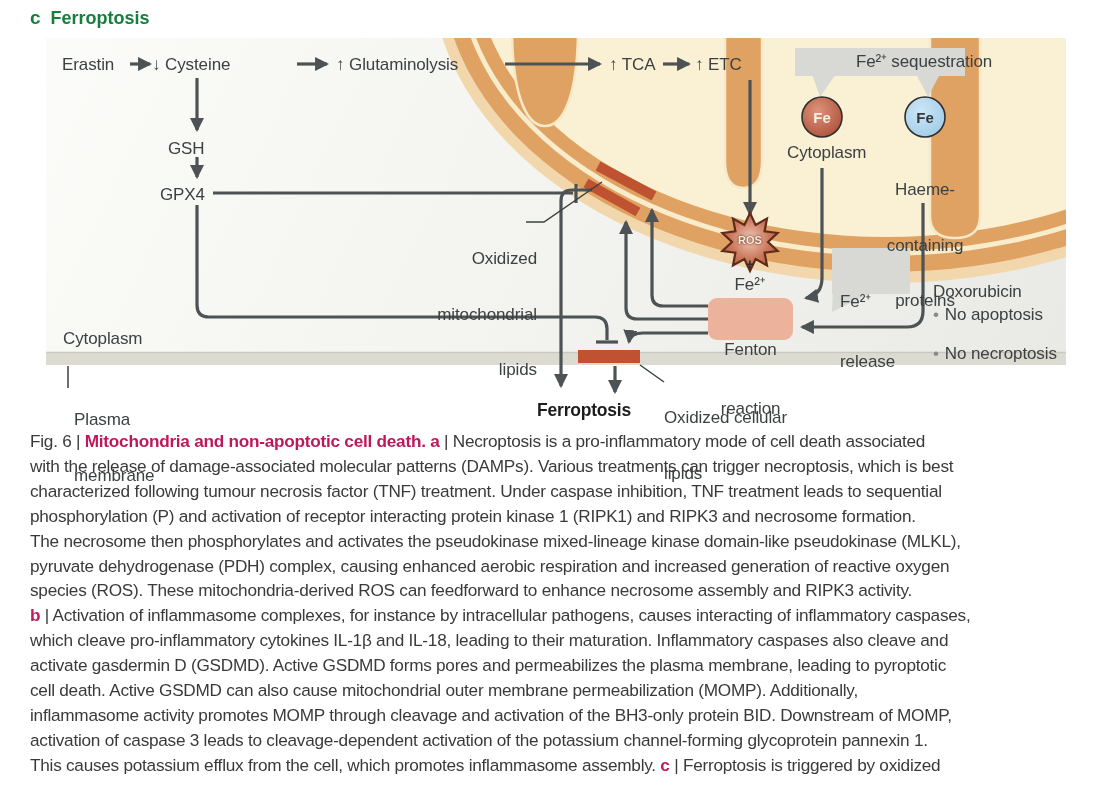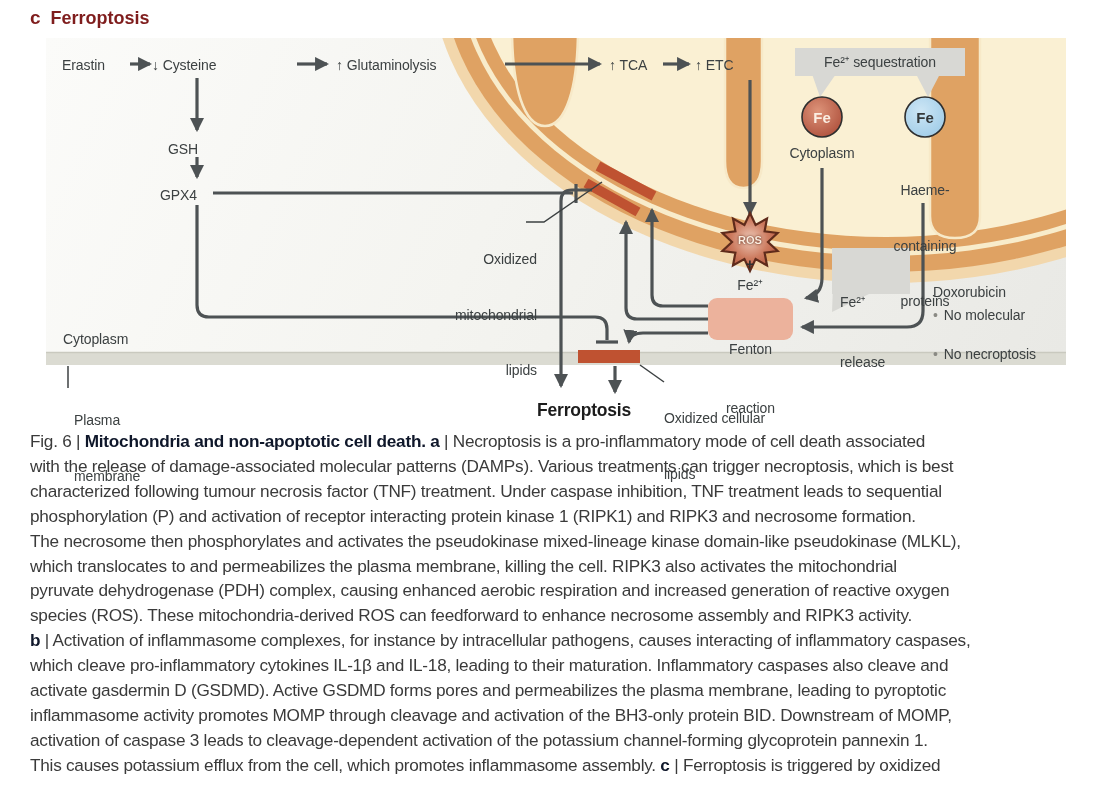--- a/index.html
+++ b/index.html
@@ -2,33 +2,33 @@
 <html><head>
 <meta charset="utf-8">
 <style>
   html,body{margin:0;padding:0;background:#ffffff;}
   body{width:1112px;height:805px;position:relative;overflow:hidden;
        font-family:"Liberation Sans", sans-serif;color:#3c4142;}
   .abs{position:absolute;}
   #panel-bg{left:46px;top:38px;width:1020px;height:314px;
     background:linear-gradient(115deg,#fbfbf9 0%,#f4f4f0 45%,#e9e9e5 100%);}
   #diagram-svg{left:46px;top:38px;width:1020px;height:382px;pointer-events:none;}
-  .dlabel{font-size:14px;letter-spacing:-0.1px;line-height:18.5px;white-space:pre;}
-  .panel-title{left:30px;top:7px;font-size:18px;font-weight:bold;color:#7f1d1d;}
+  .dlabel{font-size:17px;letter-spacing:-0.1px;line-height:18.5px;white-space:pre;}
+  .panel-title{left:30px;top:7px;font-size:18px;font-weight:bold;color:#15803d;}
   .panel-title .clabel{font-size:19px;margin-right:10px;}
   .right{text-align:right;}
   .center{text-align:center;}
   #ros-label{color:#fcefe2;font-weight:bold;font-size:11px;text-shadow:0 0 3px #6d2f1c,0 0 1px #6d2f1c;}
   #plus-label{font-weight:bold;font-size:15px;color:#2e2e2e;}
   #ferroptosis-label{font-weight:bold;font-size:17.5px;color:#1c1c1c;letter-spacing:-0.2px;}
   .bullet-dot{color:#8a8a84;margin-right:6px;}
   #caption{left:30px;top:429px;width:1064px;font-size:17.2px;line-height:24.9px;
            color:#3a3a3a;letter-spacing:-0.25px;}
   #caption .cap-line{white-space:nowrap;}
-  #caption .seg-b{font-weight:bold;color:#0f172a;}
+  #caption .seg-b{font-weight:bold;color:#be185d;}
 </style>
 </head>
 <body>
 
 <div class="abs panel-title">
   <span class="clabel">c</span><span>Ferroptosis</span>
 </div>
 
 <div id="panel-bg" class="abs"></div>
 
@@ -141,56 +141,56 @@
 
 <div id="ros-label" class="abs center" style="left:720px;top:234px;width:60px;">ROS</div>
 <div id="plus-label" class="abs center" style="left:730px;top:255px;width:40px;">+</div>
 <div class="abs dlabel center" style="left:720px;top:276px;width:60px;">Fe²⁺</div>
 
 <div class="abs dlabel center" style="left:708px;top:301px;width:85px;line-height:19.5px;">
   <div>Fenton</div>
   <div>reaction</div>
 </div>
 
-<div class="abs dlabel center" style="left:795px;top:53px;width:170px;">Fe²⁺ sequestration</div>
+<div class="abs dlabel center" style="left:795px;top:53px;width:170px;padding-left:44px;">Fe²⁺ sequestration</div>
 <div class="abs dlabel center" style="left:787px;top:144px;width:70px;">Cytoplasm</div>
 <div class="abs dlabel center" style="left:875px;top:144px;width:100px;">
   <div>Haeme-</div>
   <div>containing</div>
   <div>proteins</div>
 </div>
 <div class="abs dlabel" style="left:840px;top:252px;line-height:20px;">
   <div>Fe²⁺</div>
   <div>release</div>
 </div>
 
 <div class="abs dlabel" style="left:933px;top:283px;">Doxorubicin</div>
-<div class="abs dlabel" style="left:933px;top:306px;"><span class="bullet-dot">•</span><span>No molecular</span></div>
+<div class="abs dlabel" style="left:933px;top:306px;"><span class="bullet-dot">•</span><span>No apoptosis</span></div>
 <div class="abs dlabel" style="left:933px;top:329px;margin-top:16px;"><span class="bullet-dot">•</span><span>No necroptosis</span></div>
 
 <div class="abs dlabel" style="left:664px;top:372px;">
   <div>Oxidized cellular</div>
   <div>lipids</div>
 </div>
 
 <div id="ferroptosis-label" class="abs" style="left:537px;top:400px;">Ferroptosis</div>
 
 <div class="abs dlabel" style="left:74px;top:374px;">
   <div>Plasma</div>
   <div>membrane</div>
 </div>
 
 <div id="caption" class="abs">
   <div class="cap-line"><span>Fig. 6 | </span><span class="seg-b">Mitochondria and non-apoptotic cell death. a</span><span> | Necroptosis is a pro-inflammatory mode of cell death associated</span></div>
   <div class="cap-line"><span>with the release of damage-associated molecular patterns (DAMPs). Various treatments can trigger necroptosis, which is best</span></div>
   <div class="cap-line"><span>characterized following tumour necrosis factor (TNF) treatment. Under caspase inhibition, TNF treatment leads to sequential</span></div>
   <div class="cap-line"><span>phosphorylation (P) and activation of receptor interacting protein kinase 1 (RIPK1) and RIPK3 and necrosome formation.</span></div>
   <div class="cap-line"><span>The necrosome then phosphorylates and activates the pseudokinase mixed-lineage kinase domain-like pseudokinase (MLKL),</span></div>
-  <div class="cap-line"><span>which translocates to and permeabilizes the plasma membrane, killing the cell. RIPK3 also activates the mitochondrial</span></div>
   <div class="cap-line"><span>pyruvate dehydrogenase (PDH) complex, causing enhanced aerobic respiration and increased generation of reactive oxygen</span></div>
   <div class="cap-line"><span>species (ROS). These mitochondria-derived ROS can feedforward to enhance necrosome assembly and RIPK3 activity.</span></div>
   <div class="cap-line"><span class="seg-b">b</span><span> | Activation of inflammasome complexes, for instance by intracellular pathogens, causes interacting of inflammatory caspases,</span></div>
   <div class="cap-line"><span>which cleave pro-inflammatory cytokines IL-1β and IL-18, leading to their maturation. Inflammatory caspases also cleave and</span></div>
   <div class="cap-line"><span>activate gasdermin D (GSDMD). Active GSDMD forms pores and permeabilizes the plasma membrane, leading to pyroptotic</span></div>
+  <div class="cap-line"><span>cell death. Active GSDMD can also cause mitochondrial outer membrane permeabilization (MOMP). Additionally,</span></div>
   <div class="cap-line"><span>inflammasome activity promotes MOMP through cleavage and activation of the BH3-only protein BID. Downstream of MOMP,</span></div>
   <div class="cap-line"><span>activation of caspase 3 leads to cleavage-dependent activation of the potassium channel-forming glycoprotein pannexin 1.</span></div>
   <div class="cap-line"><span>This causes potassium efflux from the cell, which promotes inflammasome assembly. </span><span class="seg-b">c</span><span> | Ferroptosis is triggered by oxidized</span></div>
 </div>
 
 </body></html>

